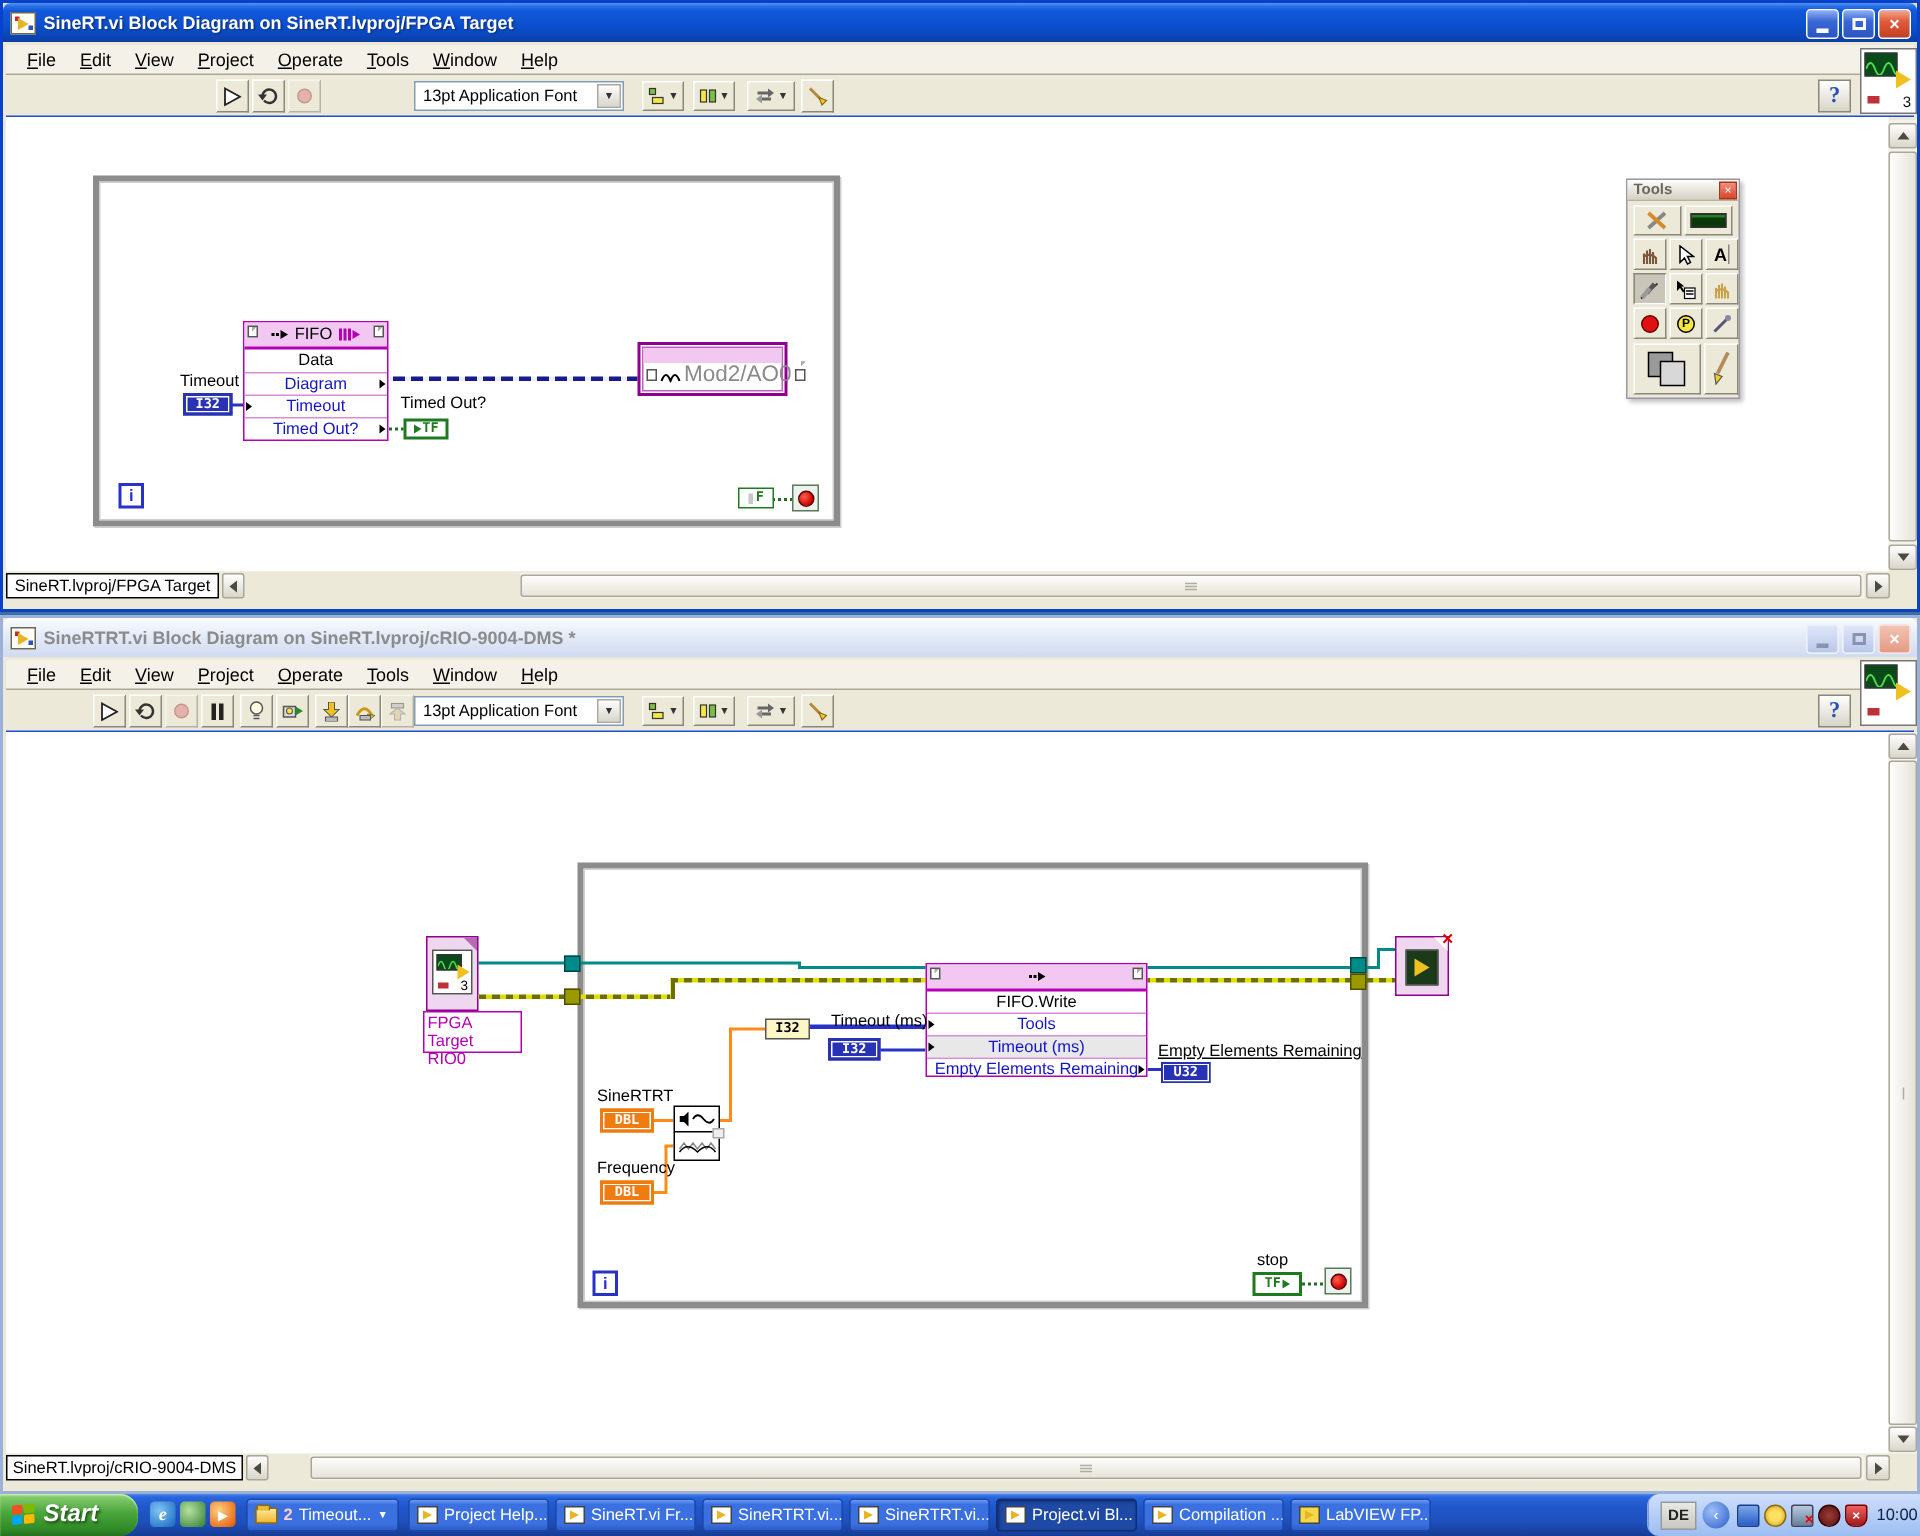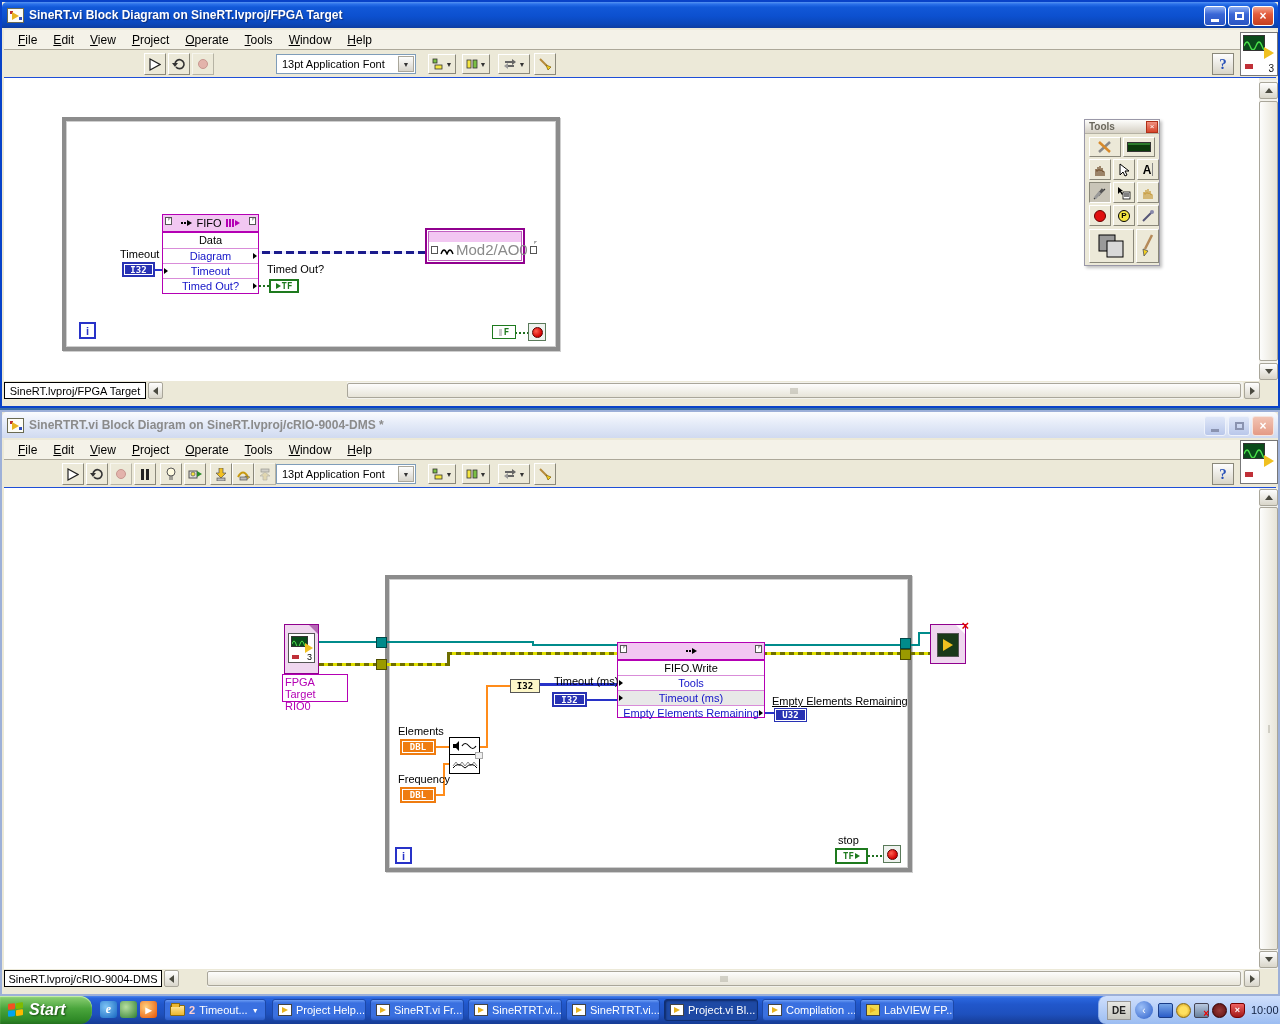--- a/index.html
+++ b/index.html
@@ -549,21 +549,21 @@
     <div class="mrow" style="height:15px;line-height:14px">
       <span>Empty Elements Remaining</span><span class="rowarr" style="right:1px"></span></div>
   </div>
 
   <div class="abs" style="left:508px;top:267px;width:30px;height:14px;background:#fdf7c8;border:1px solid #555;display:flex;align-items:center;justify-content:center;font-size:9px;font-weight:bold;font-family:'DejaVu Sans Mono',monospace">I32</div>
   <div class="dlabel" style="left:552px;top:263px">Timeout (ms)</div>
   <div class="chip chip-i32" style="left:550px;top:280px;width:35px;height:15px">I32</div>
   <div class="dlabel" style="left:770px;top:283px;text-decoration:underline">Empty Elements Remaining</div>
   <div class="chip chip-u32" style="left:772px;top:296px;width:33px;height:14px">U32</div>
 
-  <div class="dlabel" style="left:396px;top:313px">Elements</div>
+  <div class="dlabel" style="left:396px;top:313px">SineRTRT</div>
   <div class="chip chip-dbl" style="left:398px;top:327px;width:36px;height:16px">DBL</div>
   <div class="dlabel" style="left:396px;top:361px">Frequency</div>
   <div class="chip chip-dbl" style="left:398px;top:375px;width:36px;height:16px">DBL</div>
 
   <div class="abs" style="left:447px;top:325px;width:31px;height:37px;border:1px solid #000;background:#fff">
     <div style="height:17px;border-bottom:1px solid #000;display:flex;align-items:center;justify-content:center;gap:1px">
       <svg width="7" height="10">
           <polygon points="0,3 3,3 6,0 6,10 3,7 0,7" fill="#000"></polygon>
         </svg>
       <svg width="16" height="10">

